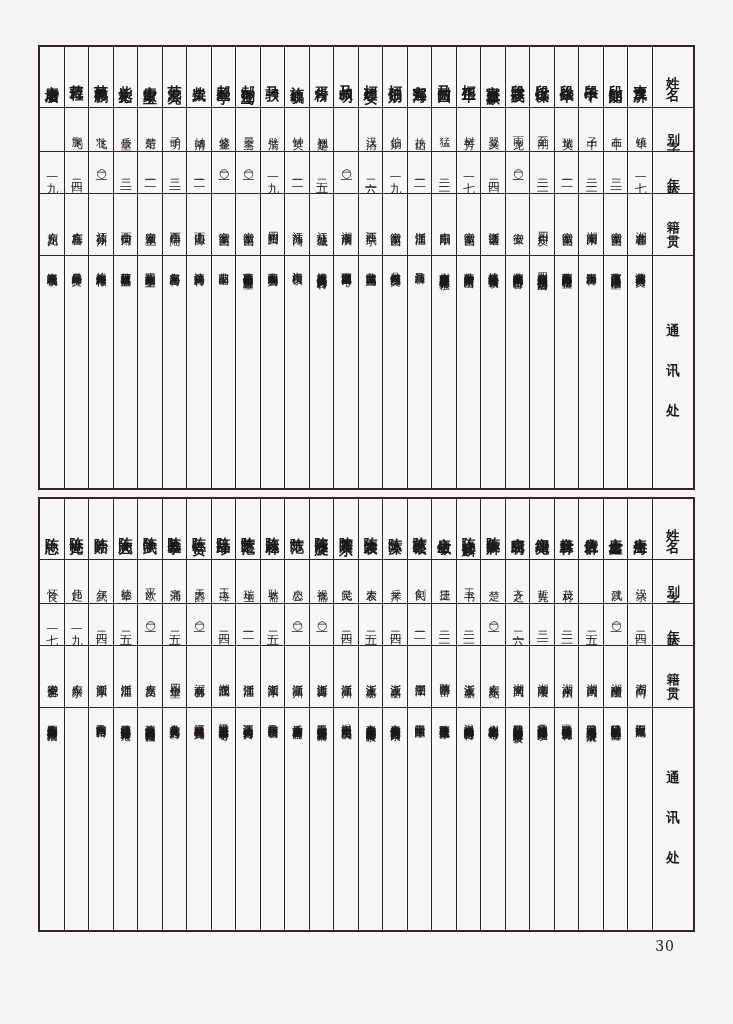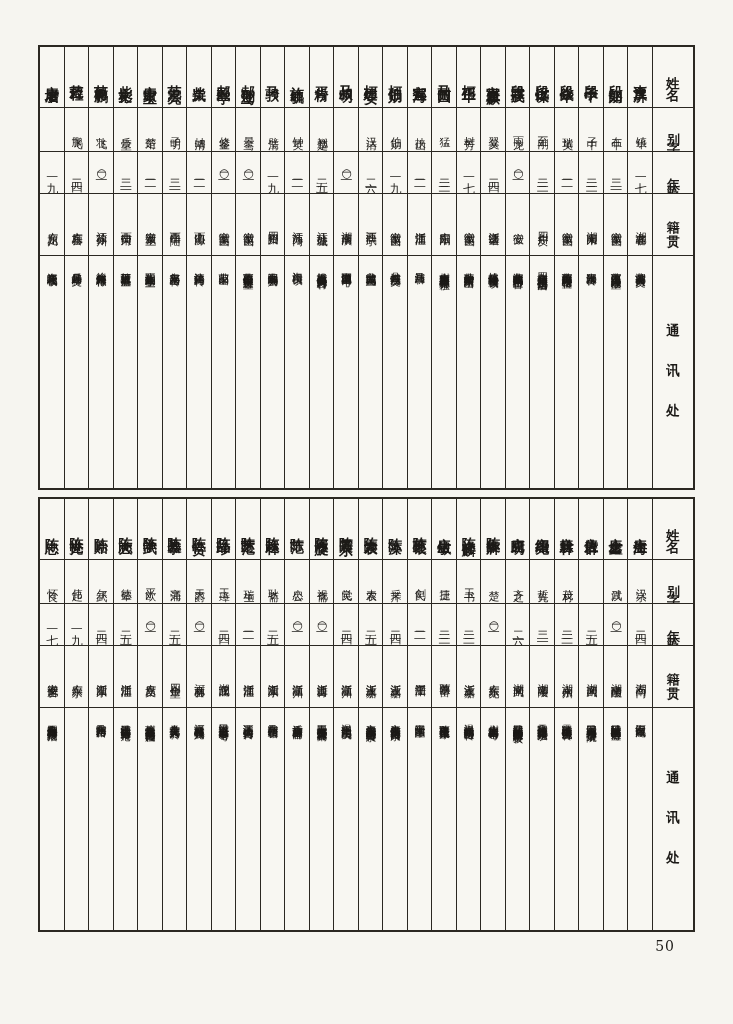--- a/index.html
+++ b/index.html
@@ -951,14 +951,14 @@
     <div class="cell native">
             <span>安徽合肥</span>
           </div>
     <div class="cell addr">
             <span>合肥南乡烟墩集马泰森转（政治）</span>
           </div>
   </div>
       </div>
   </section>
 
-  <div class="pageno">50</div>
+  <div class="pageno">30</div>
 </div>
 
 </body></html>

